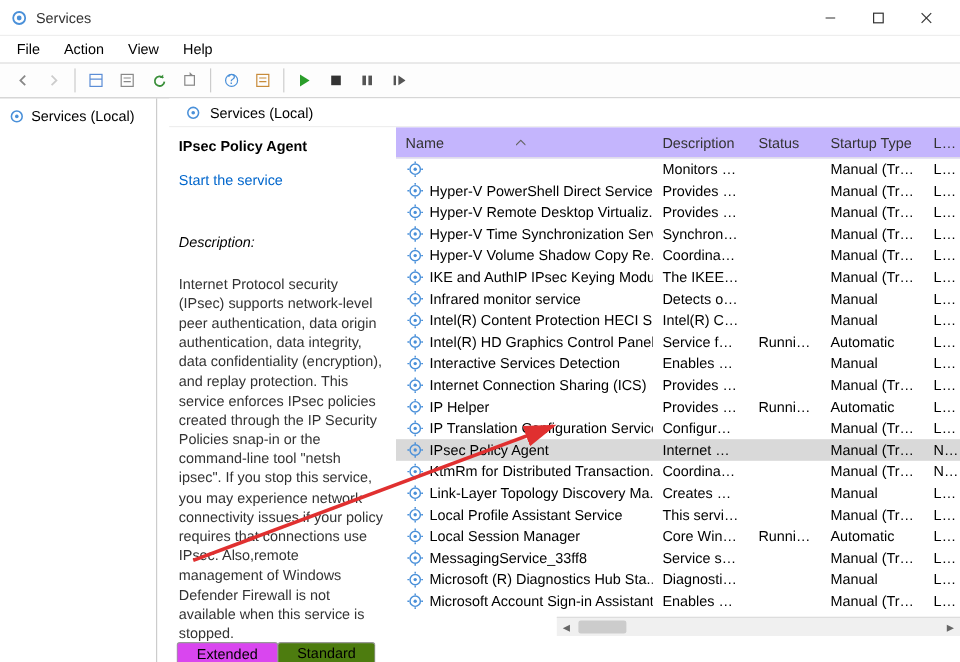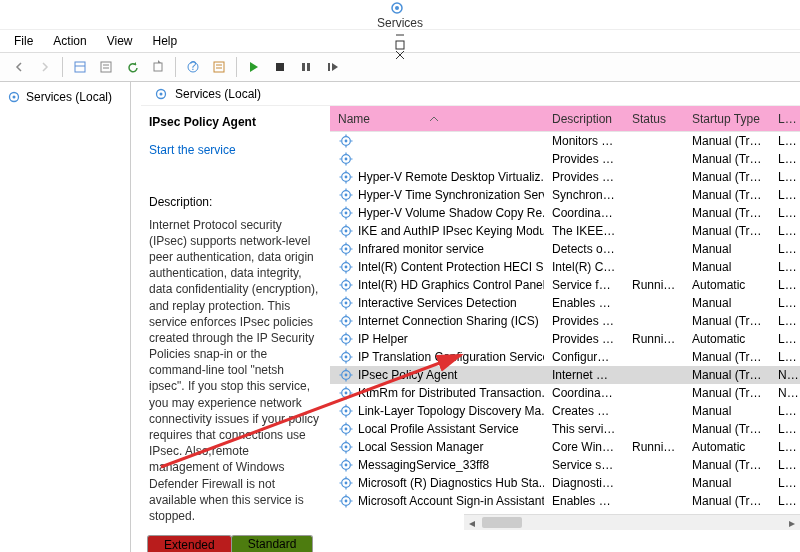--- a/index.html
+++ b/index.html
@@ -1,19 +1,19 @@
 <!DOCTYPE html>
 <html><head>
 <meta charset="utf-8">
 <style>
 * { box-sizing: border-box; font-family: 'Segoe UI', Tahoma, sans-serif; font-size: 12px; }
 body { margin: 0; background: #fff; width: 800px; height: 552px; overflow: hidden; }
 
 
-.titlebar { height: 30px; display: flex; align-items: center; padding: 0 8px; border-bottom: 1px solid #eee; flex-direction: column; }
+.titlebar { height: 30px; display: flex; align-items: center; padding: 0 8px; border-bottom: 1px solid #eee; }
 .titlebar .icon { width: 16px; height: 16px; margin-right: 6px; display: flex; align-items: center; justify-content: center; }
 .titlebar .title { flex: 1; color: #333; }
 .titlebar .ctrl { width: 40px; height: 28px; display: flex; align-items: center; justify-content: center; color: #555; }
 
 
 .menubar { height: 22px; display: flex; align-items: center; padding: 0 4px; }
 .menubar .m { padding: 2px 10px; }
 
 
 .toolbar { height: 30px; border-top: 1px solid #ddd; border-bottom: 1px solid #ccc; display: flex; align-items: center; padding: 0 6px; background: #fdfdfd; }
@@ -25,39 +25,39 @@
 .left { width: 134px; border-right: 1px solid #ccc; padding-top: 4px; }
 .left .node { padding: 3px 6px; display: flex; align-items: center; background: #fff; }
 .left .node .icon { width: 16px; height: 16px; margin-right: 4px; }
 .right { flex: 1; display: flex; flex-direction: column; position: relative; }
 .right-header { height: 24px; display: flex; align-items: center; padding: 0 12px; border-bottom: 1px solid #eee; background: #fff; }
 .right-header .icon { width: 16px; height: 16px; margin-right: 6px; }
 .right-body { flex: 1; display: flex; overflow: hidden; }
 .desc-pane { width: 189px; padding: 8px 10px 8px 8px; line-height: 1.35; overflow: hidden; }
 .desc-pane .sel-name { font-weight: bold; margin-bottom: 12px; }
 .desc-pane .start-link { color: #0066cc; margin-bottom: 20px; display: inline-block; cursor: pointer; }
-.desc-pane .d-label { margin-bottom: 6px; }
+.desc-pane .d-label { margin-bottom: 18px; font-style: italic; }
 .desc-pane .d-text { color: #333; }
 .list-pane { flex: 1; overflow: hidden; position: relative; }
-.cols { display: flex; height: 26px; border-bottom: 1px solid #e5e5e5; align-items: center; color: #333; position: sticky; top: 0; background: #f9a8d4; }
+.cols { display: flex; height: 26px; border-bottom: 1px solid #e5e5e5; align-items: center; color: #333; position: sticky; top: 0; background: #c4b5fd; }
 .cols .c { padding: 0 8px; overflow: hidden; white-space: nowrap; text-overflow: ellipsis; }
 .c-name { width: 214px; display:flex; align-items:center; }
 .c-desc { width: 80px; }
 .c-stat { width: 60px; }
 .c-startup { width: 86px; }
 .c-logon { width: 30px; }
 .rows { overflow-y: auto; overflow-x: auto; height: 392px; }
 .row { display: flex; height: 18px; align-items: center; white-space: nowrap; }
 .row.sel { background: #d9d9d9; }
 .row .c { padding: 0 8px; overflow: hidden; text-overflow: ellipsis; }
 .row .c-name { display: flex; align-items: center; }
 .row .gear-icon { width: 16px; height: 16px; margin-right: 4px; flex-shrink: 0; }
 .tabs { position: absolute; bottom: 0; left: 0; height: 22px; display: flex; align-items: flex-end; padding-left: 6px; }
 .tab { padding: 2px 16px 0 16px; border: 1px solid #999; border-bottom: none; border-top-left-radius: 3px; border-top-right-radius: 3px; margin-right: -1px; background: #fff; position: relative; }
-.tab.active { background: #b91c1c; z-index: 2; }
+.tab.active { background: #d946ef; z-index: 2; }
 .tab.inactive { background: #4d7c0f; padding-top:1px; padding-bottom:1px; }
 .hscroll { position:absolute; bottom:22px; left:323px; right:0; height:16px; background:#f0f0f0; border-top:1px solid #ddd; display:flex; }
 .hscroll .thumb { width:40px; background:#ccc; margin:2px; border-radius:2px; }
 .hscroll .arrow { width:16px; display:flex; align-items:center; justify-content:center; color:#666;}
 .arrow-svg { position:absolute; pointer-events:none; }
 
 
 svg { display: block; }
 </style>
 </head>
@@ -247,20 +247,21 @@
                     <circle cx="8" cy="8" r="4.3" fill="none" stroke="#4a90d9" stroke-width="1.2"></circle>
                     <circle cx="8" cy="8" r="1.4" fill="#4a90d9"></circle>
                     <g stroke="#4a90d9" stroke-width="1.2">
                       <line x1="8" y1="1.5" x2="8" y2="3"></line>
                       <line x1="8" y1="13" x2="8" y2="14.5"></line>
                       <line x1="1.5" y1="8" x2="3" y2="8"></line>
                       <line x1="13" y1="8" x2="14.5" y2="8"></line>
                     </g>
                   </svg>
                 </span>
+                <span>Hyper-V PowerShell Direct Service</span>
               </div>
               <div class="c c-desc">Provides a ...</div>
               <div class="c c-stat"></div>
               <div class="c c-startup">Manual (Trig...</div>
               <div class="c c-logon">Loc</div>
             </div>
             <div class="row">
               <div class="c c-name">
                 <span class="gear-icon">
                   <svg width="16" height="16" viewBox="0 0 16 16">

